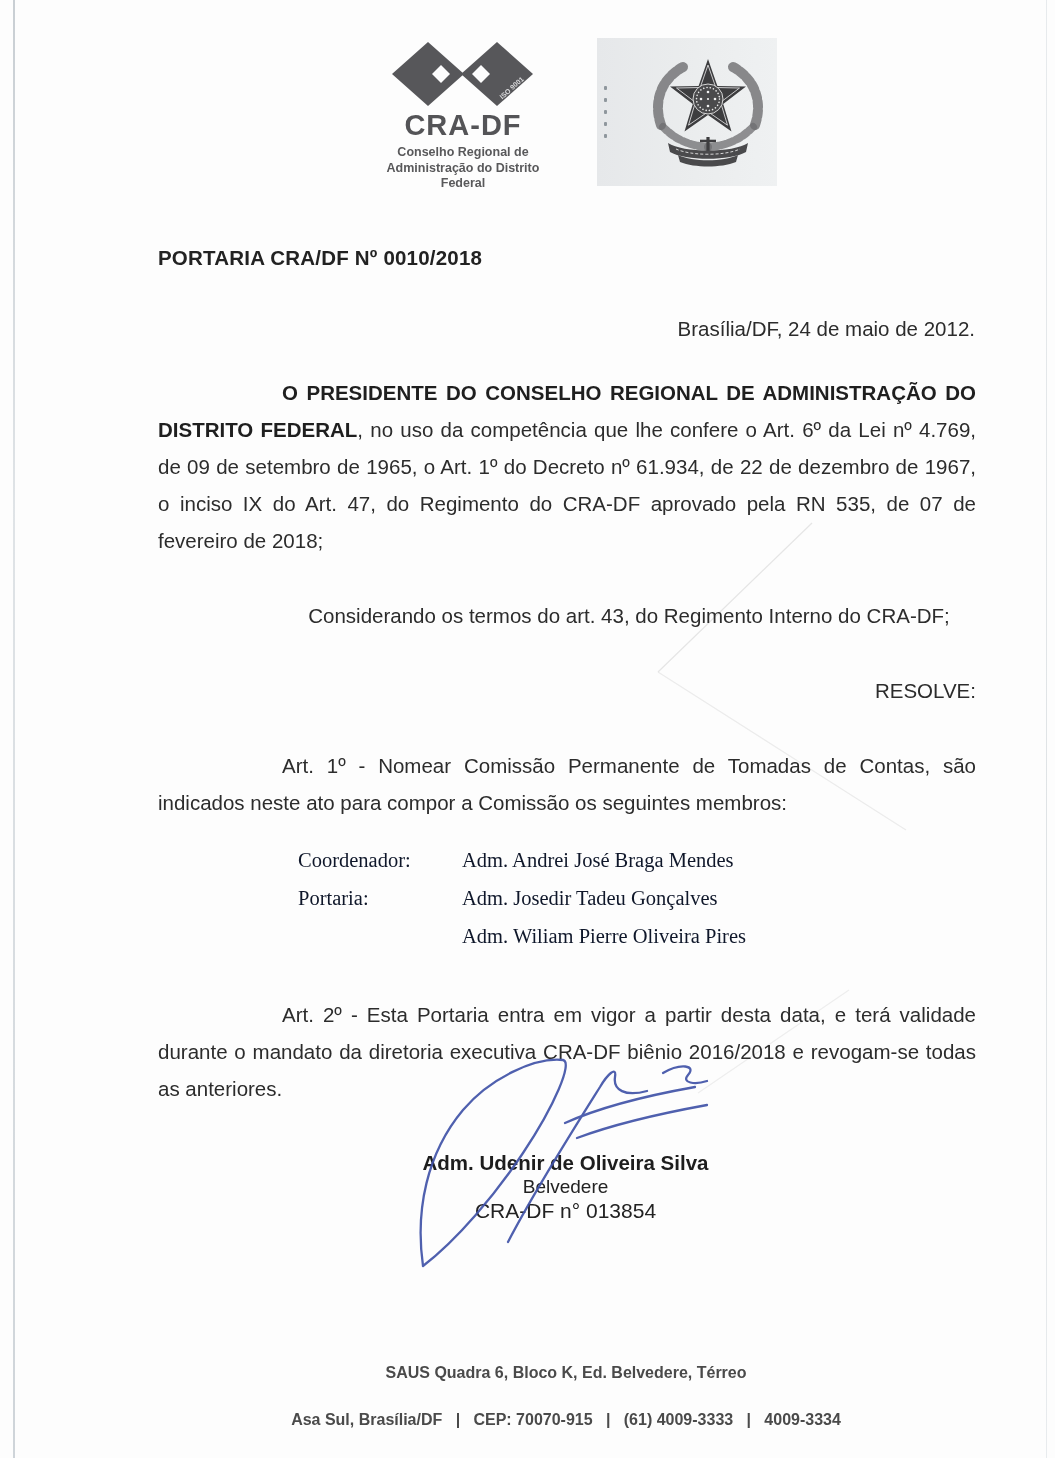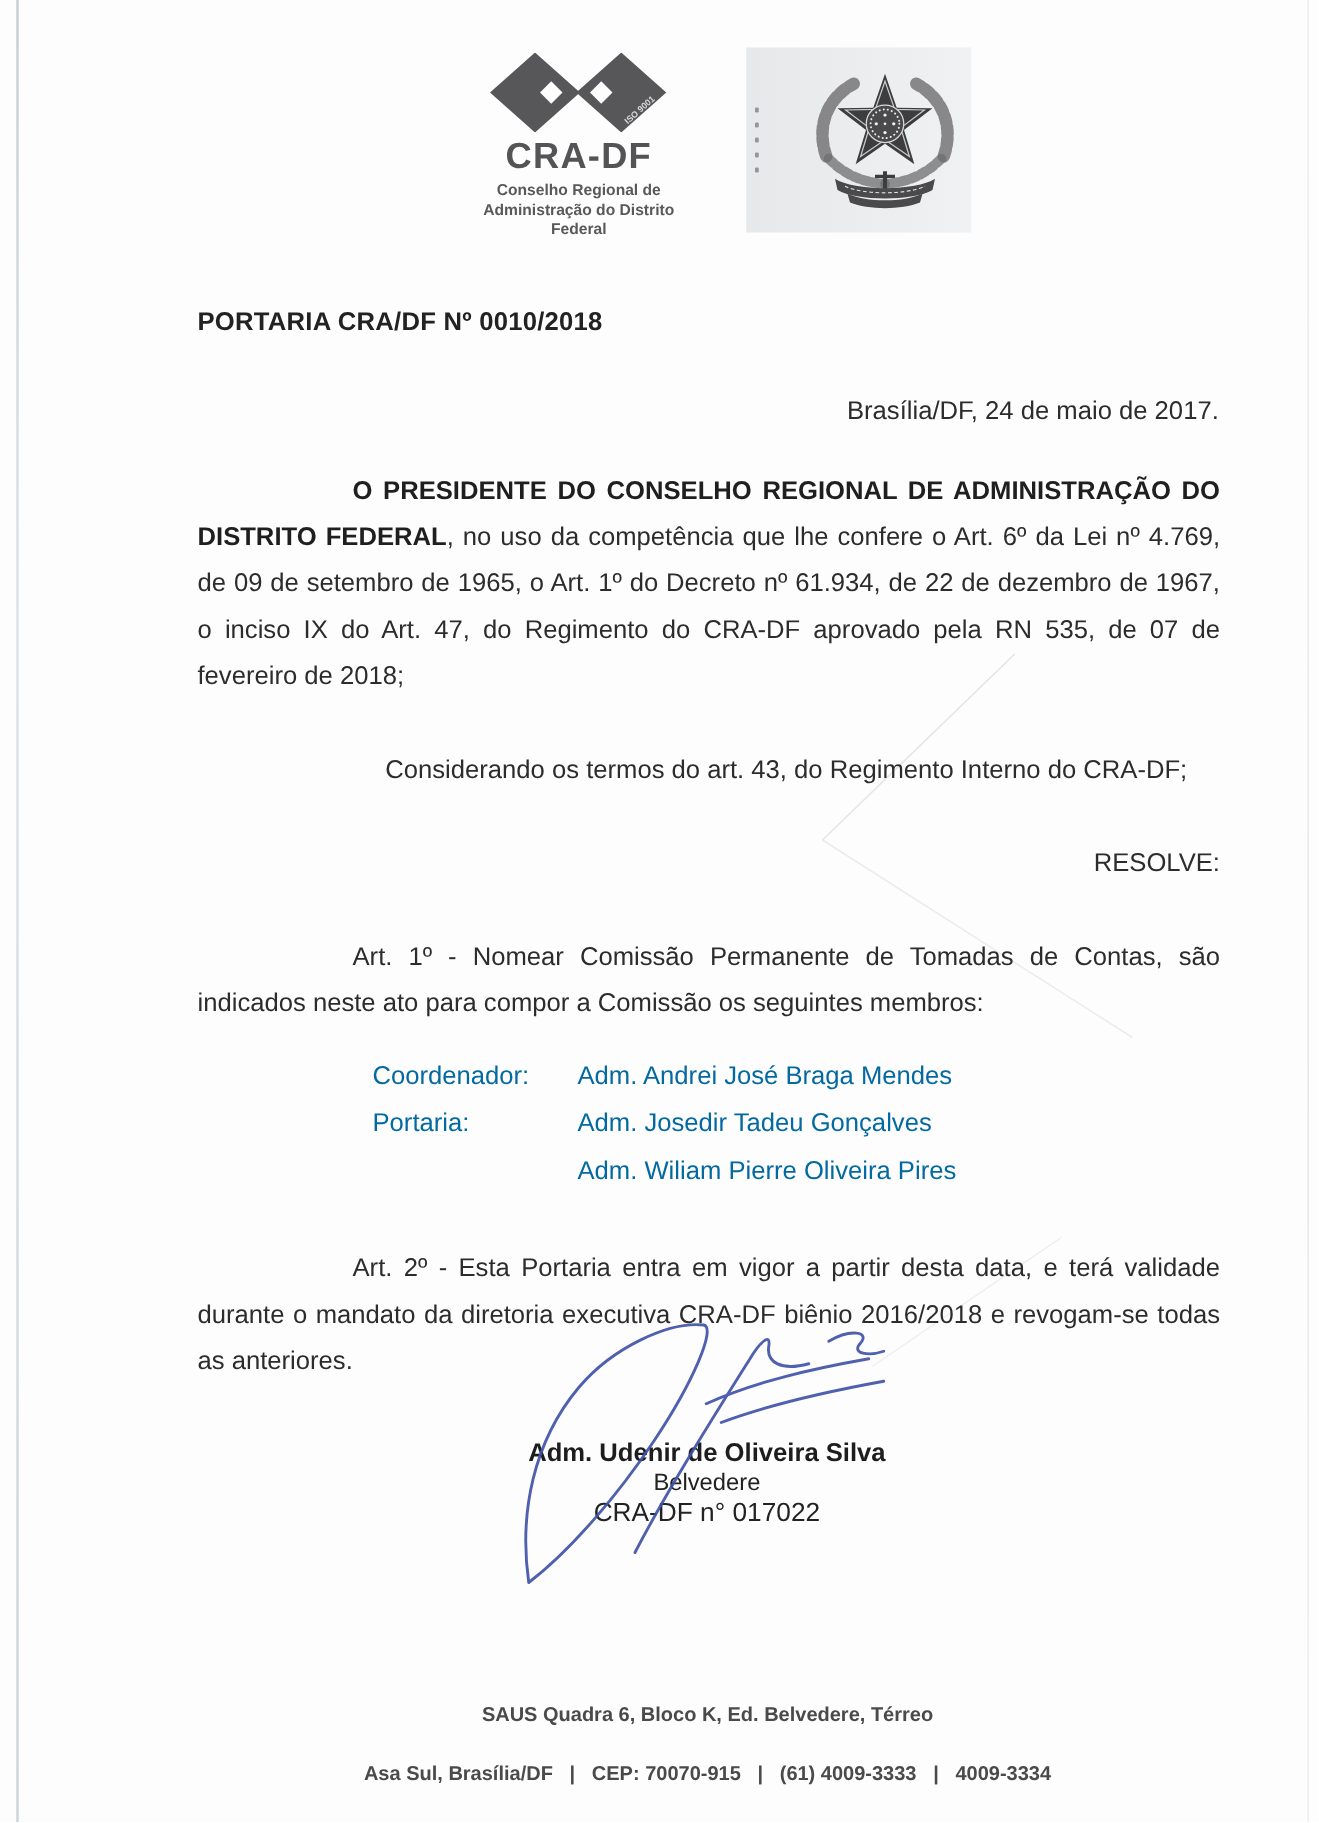--- a/index.html
+++ b/index.html
@@ -70,21 +70,21 @@
     text-align: justify; text-indent: 124px;
   }
   .para b { color: #1f1f1f; }
   .para1 { top: 374px; }
   .considerando { top: 597px; text-align: center; }
   .resolve { top: 672px; text-align: right; }
   .art1 { top: 747px; }
   .art2 { top: 996px; }
 
   .members { position: absolute; left: 298px; top: 849px; width: 600px; }
-  .member-row { height: 38px; font-size: 20.5px; color: #0369a1; white-space: nowrap; }
+  .member-row { height: 38px; font-size: 20.5px; color: #0f172a; white-space: nowrap; font-family: Liberation Serif, serif; }
   .member-role { display: inline-block; width: 164px; }
   .member-name { display: inline-block; }
 
   .sig-block {
     position: absolute; left: 378px; top: 1151px; width: 375px;
     text-align: center; line-height: 24px; color: #222;
   }
   .sig-name { font-size: 20.5px; font-weight: bold; color: #1d1d1d; }
   .sig-title { font-size: 19px; }
   .sig-reg { font-size: 21px; }
@@ -157,21 +157,21 @@
       <line x1="57" y1="94" x2="73" y2="94" stroke="#3d3d3f" stroke-width="2.6"></line>
 
       <path d="M25,96 C40,106 90,106 105,96 L103,105 C88,114 42,114 27,105 Z" fill="#4a4a4c"></path>
       <path d="M35,108 C50,115 80,115 95,108 L93,115 C78,121 52,121 37,115 Z" fill="#4a4a4c"></path>
       <path d="M33,102 C48,109 82,109 97,102" stroke="#e4e4e4" stroke-width="0.9" fill="none" stroke-dasharray="3 2"></path>
     </svg>
   </div>
 
   <h1 class="doc-title">PORTARIA CRA/DF Nº 0010/2018</h1>
 
-  <div class="dateline">Brasília/DF, 24 de maio de 2017.</div>
+  <div class="dateline">Brasília/DF, 24 de maio de 2012.</div>
 
   <p class="para para1"><b>O PRESIDENTE DO CONSELHO REGIONAL DE ADMINISTRAÇÃO DO DISTRITO FEDERAL</b><span>, no uso da competência que lhe confere o Art. 6º da Lei nº 4.769, de 09 de setembro de 1965, o Art. 1º do Decreto nº 61.934, de 22 de dezembro de 1967, o inciso IX do Art. 47, do Regimento do CRA-DF aprovado pela RN 535, de 07 de fevereiro de 2018;</span></p>
 
   <p class="para considerando">Considerando os termos do art. 43, do Regimento Interno do CRA-DF;</p>
 
   <p class="para resolve">RESOLVE:</p>
 
   <p class="para art1">Art. 1º - Nomear Comissão Permanente de Tomadas de Contas, são indicados neste ato para compor a Comissão os seguintes membros:</p>
 
   <div class="members">
@@ -184,21 +184,21 @@
     <div class="member-row">
       <span class="member-role"></span><span class="member-name">Adm. Wiliam Pierre Oliveira Pires</span>
     </div>
   </div>
 
   <p class="para art2">Art. 2º - Esta Portaria entra em vigor a partir desta data, e terá validade durante o mandato da diretoria executiva CRA-DF biênio 2016/2018 e revogam-se todas as anteriores.</p>
 
   <div class="sig-block">
     <div class="sig-name">Adm. Udenir de Oliveira Silva</div>
     <div class="sig-title">Belvedere</div>
-    <div class="sig-reg">CRA-DF n° 017022</div>
+    <div class="sig-reg">CRA-DF n° 013854</div>
   </div>
 
   <svg class="signature-ink" width="335" height="248" viewBox="0 0 335 248">
     <g fill="none" stroke="#4153a8" stroke-width="2.3" stroke-linecap="round" opacity="0.92">
 
       <path d="M28,231 C20,175 32,118 68,75 C95,43 140,22 168,25 C178,27 160,70 128,118 C100,160 62,205 28,231"></path>
 
       <path d="M113,207 C140,155 178,95 205,52 C212,40 222,30 220,42 C218,55 230,62 252,56"></path>
 
       <path d="M170,88 C210,70 255,60 300,52"></path>

